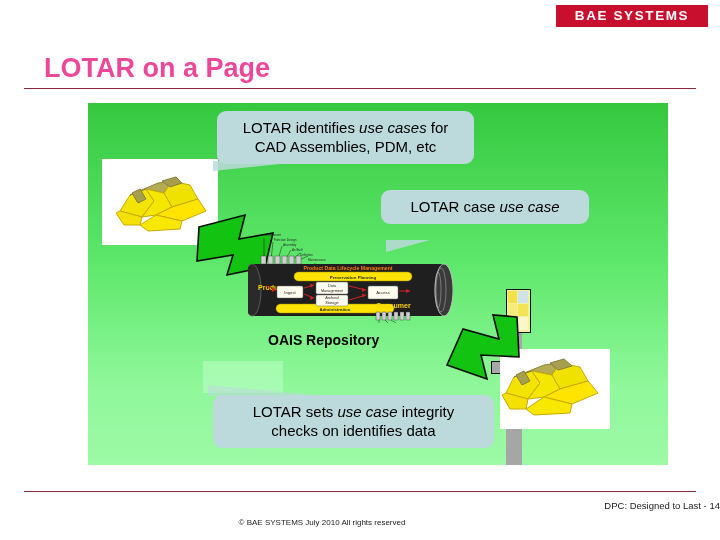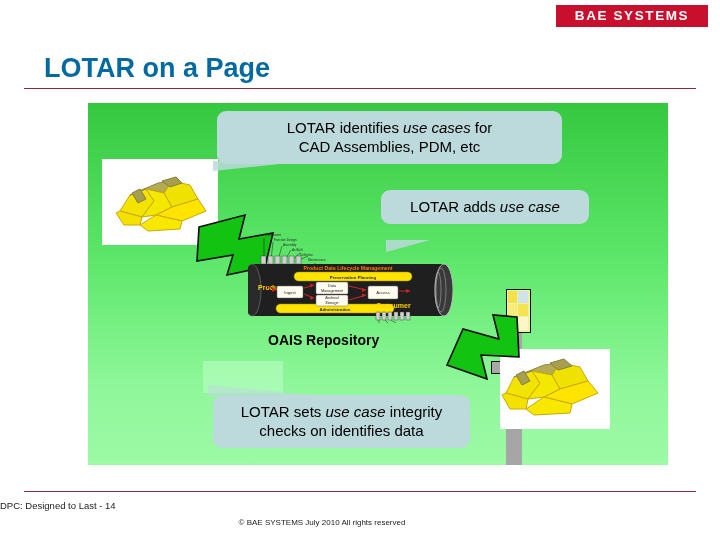--- a/index.html
+++ b/index.html
@@ -23,21 +23,21 @@
     font-size:13.5px;
     font-weight:bold;
     letter-spacing:1.6px;
     line-height:1;
     white-space:nowrap;
   }
 
   
   #page-title{
     position:absolute; left:44px; top:53px;
-    font-size:27px; font-weight:bold; color:#0369a1;
+    font-size:27px; font-weight:bold; color:#ec4899;
     letter-spacing:0px; white-space:nowrap;
   }
   #title-rule{
     position:absolute; left:24px; top:88px;
     width:672px; height:1px; background:#8b2a3a;
   }
 
   
   #slide-panel{
     position:absolute; left:88px; top:103px;
@@ -61,23 +61,23 @@
     border-radius:9px;
     color:#000000;
     text-align:center;
     font-size:15px;
     line-height:19px;
     padding:7px 12px 8px 12px;
     box-sizing:border-box;
   }
   .callout i{font-style:italic;}
 
-  #callout-usecases{ left:129px; top:8px; width:345px; }
+  #callout-usecases{ left:129px; top:8px; width:257px; }
   #callout-quality { left:293px; top:87px; width:208px; }
-  #callout-integrity{ left:125px; top:292px; width:257px; }
+  #callout-integrity{ left:125px; top:292px; width:281px; }
 
   
   .tail{position:absolute;width:0;height:0;}
   #tail-usecases{
     left:125px; top:58px;
     border-left:0px solid transparent;
     border-top:10px solid #bcd9dc;
     border-right:95px solid transparent;
     opacity:.85;
   }
@@ -138,21 +138,21 @@
     box-sizing:border-box;
   }
 
   
   #footer-rule{
     position:absolute; left:24px; top:491px;
     width:672px; height:1px; background:#8b2a3a;
   }
   #footer-line1{
     position:absolute; left:0; top:500px; width:720px;
-    text-align:left; font-size:9.5px; color:#1a1a1a;
+    text-align:right; font-size:9.5px; color:#1a1a1a;
   }
   #footer-line2{
     position:absolute; left:0; top:518px; width:644px;
     text-align:center; font-size:8px; color:#1a1a1a;
   }
 </style>
 </head>
 <body>
 
 <div id="brand-logo">
@@ -311,21 +311,21 @@
   </svg>
 
   <div class="tail" id="tail-usecases"></div>
   <div class="callout" id="callout-usecases">
     <span><span>LOTAR identifies </span><i>use cases</i><span> for</span></span><br>
     <span>CAD Assemblies, PDM, etc</span>
   </div>
 
   <div class="tail" id="tail-quality"></div>
   <div class="callout" id="callout-quality">
-    <span><span>LOTAR adds </span><i>use case</i><span></span></span><br>
+    <span><span>LOTAR case </span><i>use case</i><span></span></span><br>
   </div>
 
   <div class="tail" id="tail-integrity"></div>
   <div class="callout" id="callout-integrity">
     <span><span>LOTAR sets </span><i>use case</i><span> integrity</span></span><br>
     <span>checks on identifies data</span>
   </div>
 
 </div>
 

